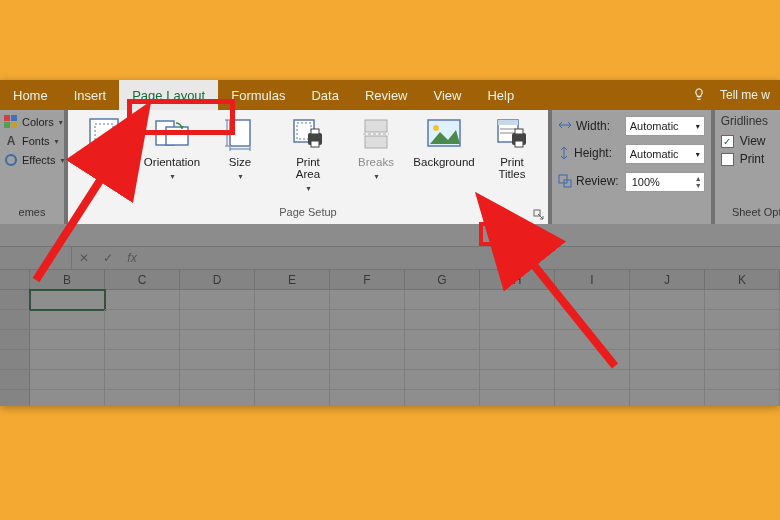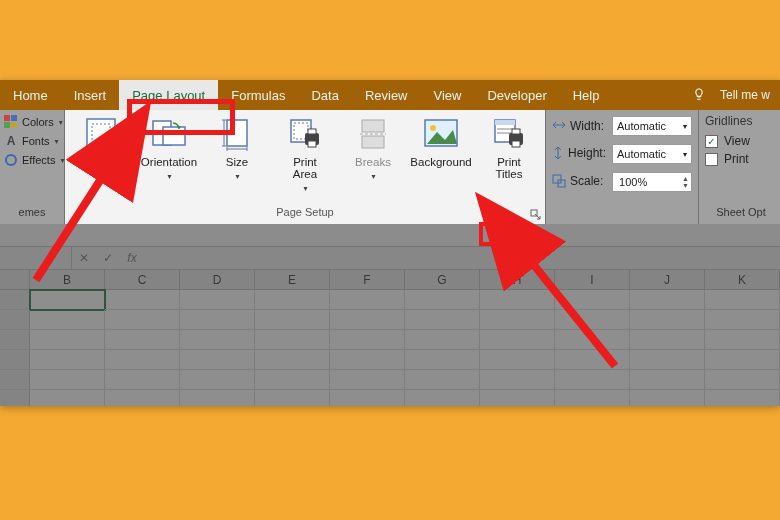--- a/index.html
+++ b/index.html
@@ -61,21 +61,21 @@
   .tab-right .icon { color: #e8f2ec; }
 
   .ribbon {
     display: flex;
     height: 114px;
     background: #a0a0a0;
   }
   .group {
     display: flex;
     flex-direction: column;
-    border-right: 1px solid #737373;
+    border-right: 4px solid #737373;
     position: relative;
   }
   .group.light { background: #f3f3f3; }
   .group.dark  { background: transparent; color: #222; }
   .group-content {
     flex: 1;
     display: flex;
     align-items: flex-start;
     padding: 4px 6px 0 6px;
     gap: 2px;
@@ -242,23 +242,20 @@
         <span>Formulas</span>
       </div>
     <div class="tab">
         <span>Data</span>
       </div>
     <div class="tab">
         <span>Review</span>
       </div>
     <div class="tab">
         <span>View</span>
-      </div>
-    <div class="tab">
-        <span>Developer</span>
       </div>
     <div class="tab">
         <span>Help</span>
       </div>
     <div class="tab-right">
       <span class="icon">
         <svg width="14" height="14" viewBox="0 0 24 24" fill="none" stroke="#e8f2ec" stroke-width="2">
             <path d="M9 21h6M10 17h4M12 3a6 6 0 00-4 10c1 1 1 2 1 3h6c0-1 0-2 1-3a6 6 0 00-4-10z"></path>
           </svg>
       </span>
@@ -424,21 +421,21 @@
           </div>
           <div class="combo">
             <span>Automatic</span>
             <span style="font-size:8px;">▾</span>
           </div>
           <div class="lab">
             <span><svg width="14" height="14" viewBox="0 0 14 14">
                   <rect x="1" y="1" width="8" height="8" fill="none" stroke="#3a6aa8"></rect>
                   <rect x="6" y="6" width="7" height="7" fill="none" stroke="#3a6aa8"></rect>
                 </svg></span>
-            <span>Scale:</span>
+            <span>Review:</span>
           </div>
           <div class="spin">
             <span>100%</span>
             <span class="arrows">
                 <span>▲</span>
                 <span>▼</span>
               </span>
           </div>
         </div>
       </div>

